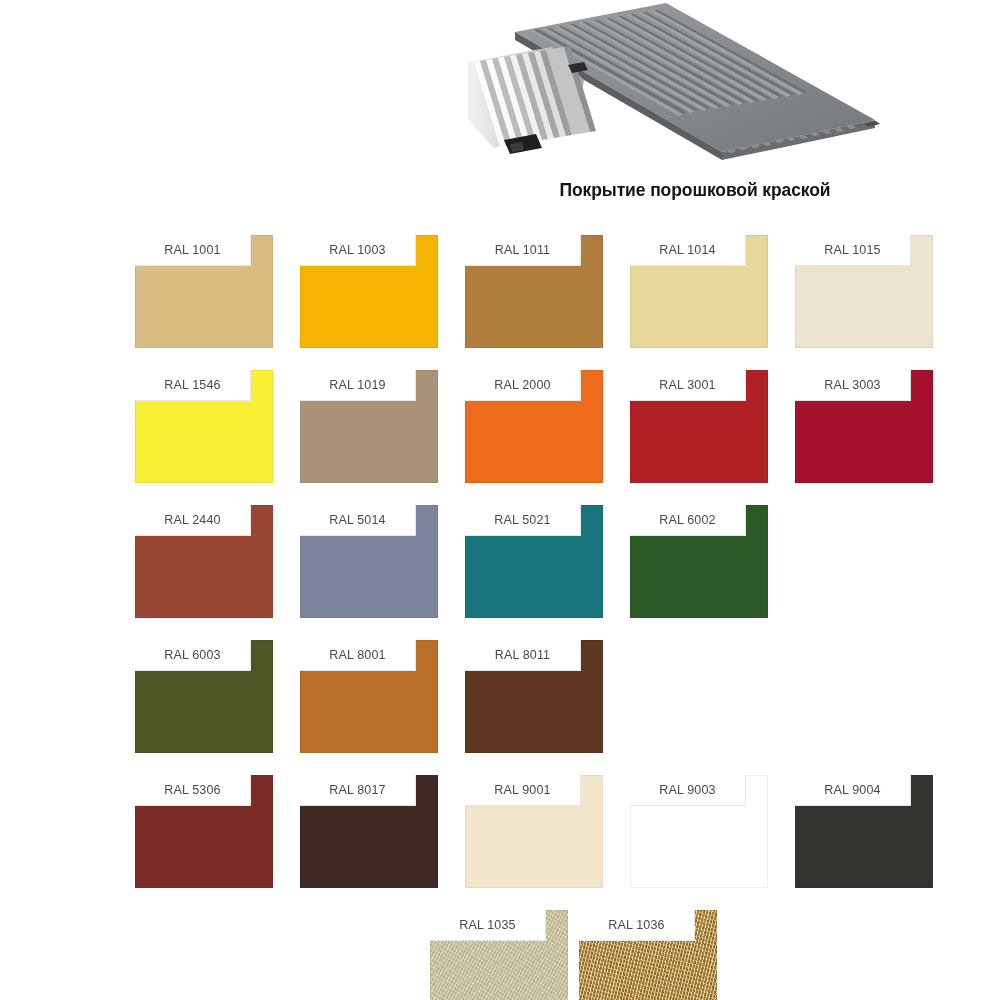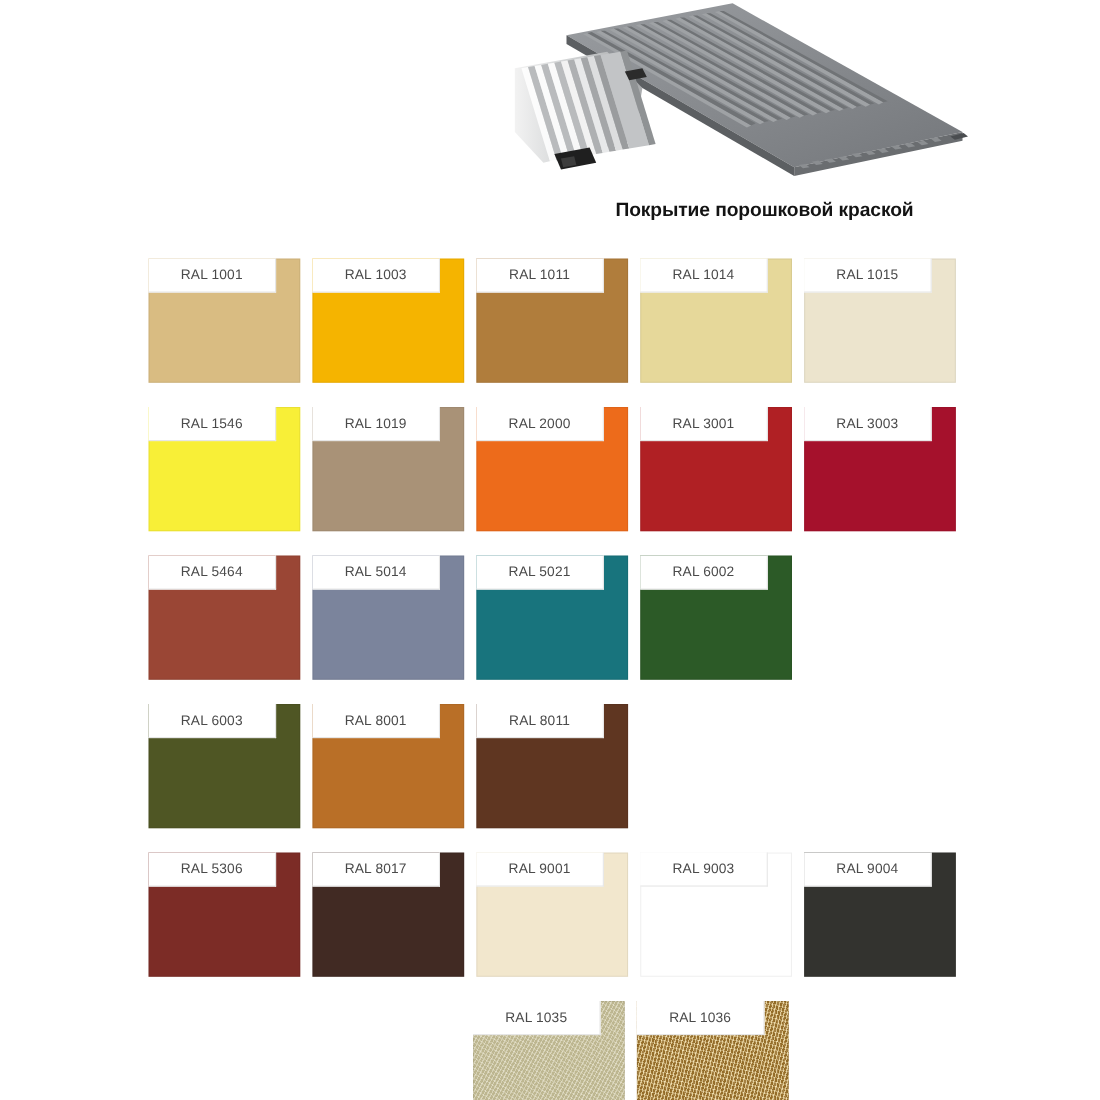--- a/index.html
+++ b/index.html
@@ -53,21 +53,21 @@
   
   #swatch-grid {
     position: absolute;
     left: 135px;
     top: 235px;
     width: 733px;
   }
 
   .swatch-row {
     display: flex;
-    gap: 11px;
+    gap: 27px;
     margin-bottom: 22px;
   }
   .swatch-row.last-row {
     justify-content: center;
     width: 733px;
     gap: 11px;
     margin-left: 72px;
   }
 
   .swatch {
@@ -301,21 +301,21 @@
         <div class="swatch-label">
           <span class="swatch-label-text">RAL 3003</span>
         </div>
       </div>
     </div>
 
     <div class="swatch-row">
       <div class="swatch">
         <div class="swatch-color" style="background-color: rgb(154, 70, 53);"></div>
         <div class="swatch-label">
-          <span class="swatch-label-text">RAL 5464</span>
+          <span class="swatch-label-text">RAL 2440</span>
         </div>
       </div>
       <div class="swatch">
         <div class="swatch-color" style="background-color: rgb(123, 132, 156);"></div>
         <div class="swatch-label">
           <span class="swatch-label-text">RAL 5014</span>
         </div>
       </div>
       <div class="swatch">
         <div class="swatch-color" style="background-color: rgb(24, 116, 125);"></div>

